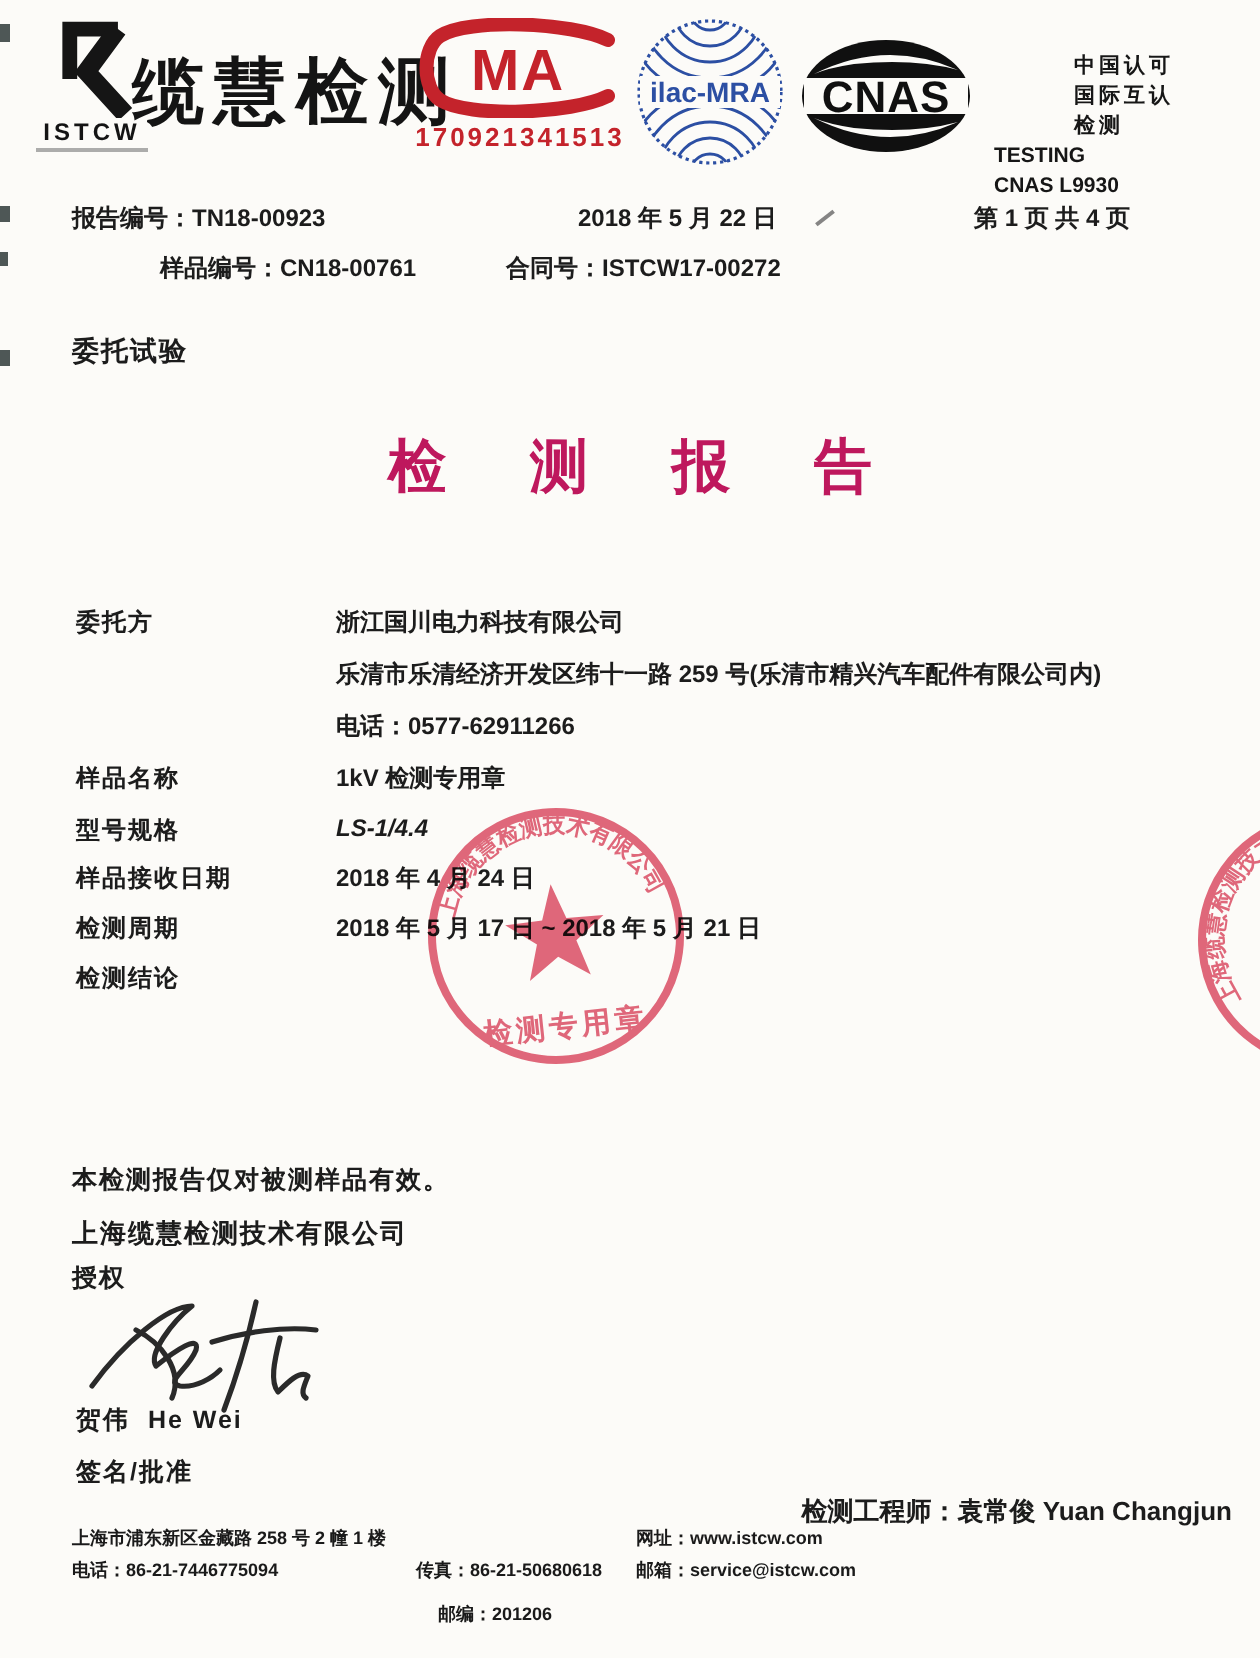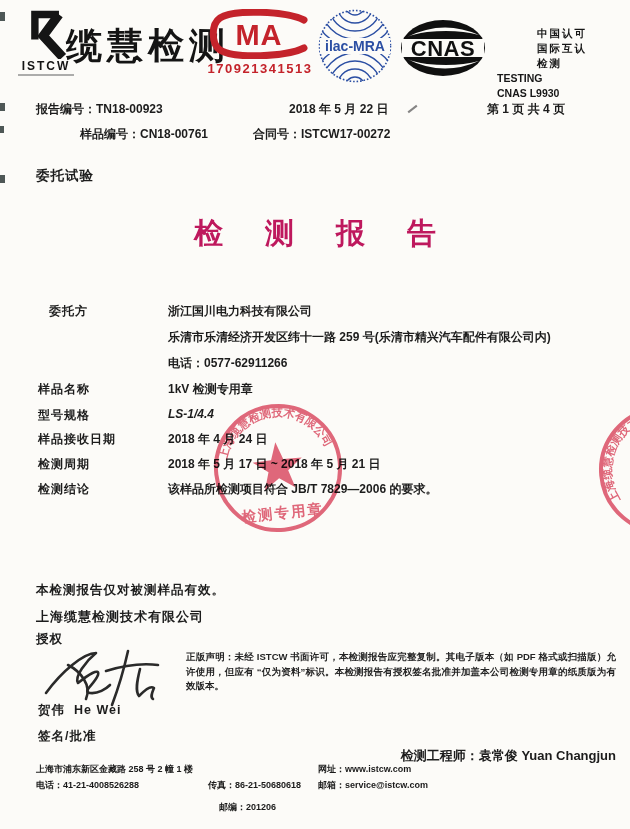--- a/index.html
+++ b/index.html
@@ -107,39 +107,38 @@
     <span>样品编号：</span><span>CN18-00761</span>
   </div>
   <div class="abs meta" style="left:253px;top:126px;">
     <span>合同号：</span><span>ISTCW17-00272</span>
   </div>
 
   <div class="abs meta" style="left:36px;top:167px;font-size:13.5px;letter-spacing:1px;">委托试验</div>
 
   <div class="abs title" style="left:0;top:214px;">检测报告</div>
 
-  <div class="abs fl" style="left:49px;top:303px;">委托方</div>
+  <div class="abs fl" style="left:38px;top:303px;">委托方</div>
   <div class="abs fv" style="left:168px;top:303px;">浙江国川电力科技有限公司</div>
   <div class="abs fv" style="left:168px;top:329px;">乐清市乐清经济开发区纬十一路 259 号(乐清市精兴汽车配件有限公司内)</div>
   <div class="abs fv" style="left:168px;top:355px;">电话：0577-62911266</div>
 
   <div class="abs fl" style="left:38px;top:381px;">样品名称</div>
   <div class="abs fv" style="left:168px;top:381px;">1kV 检测专用章</div>
 
   <div class="abs fl" style="left:38px;top:407px;">型号规格</div>
   <div class="abs fv" style="left:168px;top:407px;font-style:italic;">LS-1/4.4</div>
 
   <div class="abs fl" style="left:38px;top:431px;">样品接收日期</div>
   <div class="abs fv" style="left:168px;top:431px;">2018 年 4 月 24 日</div>
 
   <div class="abs fl" style="left:38px;top:456px;">检测周期</div>
   <div class="abs fv" style="left:168px;top:456px;">2018 年 5 月 17 日 ~ 2018 年 5 月 21 日</div>
 
   <div class="abs fl" style="left:38px;top:481px;">检测结论</div>
-  <div class="abs fv" style="left:168px;top:481px;">该样品所检测项目符合 JB/T 7829—2006 的要求。</div>
 
   <svg class="abs stamp" style="left:203px;top:393px;" width="150" height="150" viewBox="0 0 150 150" color="#dd4f66">
     <g transform="translate(75,75) rotate(-6)">
       <circle r="62" fill="none" stroke="currentColor" stroke-width="4"></circle>
       <defs>
           <path id="arcMain" d="M -50.2 -13.5 A 52 52 0 0 1 50.2 -13.5" fill="none"></path>
         </defs>
       <text font-size="12" font-weight="bold" fill="currentColor">
         <textPath href="#arcMain" textLength="134" lengthAdjust="spacingAndGlyphs">上海缆慧检测技术有限公司</textPath>
       </text>
@@ -168,32 +167,31 @@
   <svg class="abs" style="left:40px;top:641px;" width="140" height="68" viewBox="0 0 140 68">
     <g stroke="#2a2a2a" stroke-width="2.6" fill="none" stroke-linecap="round" stroke-linejoin="round">
       <path d="M6 52 C 22 30, 44 12, 56 12 C 46 20, 34 36, 38 42 C 48 34, 60 26, 58 34 C 54 44, 42 50, 50 52 C 58 53, 66 48, 70 44"></path>
       <path d="M28 24 C 40 30, 52 44, 46 58"></path>
       <path d="M66 30 C 82 25, 102 22, 118 24"></path>
       <path d="M88 10 C 84 28, 78 48, 72 64"></path>
       <path d="M100 28 C 97 40, 95 50, 99 55 C 104 50, 110 44, 114 47 C 112 52, 110 56, 113 58"></path>
     </g>
   </svg>
 
-  <div class="abs disclaimer" style="left:186px;top:650px;">正版声明：未经 ISTCW 书面许可，本检测报告应完整复制。其电子版本（如 PDF 格式或扫描版）允许使用，但应有 “仅为资料”标识。本检测报告有授权签名批准并加盖本公司检测专用章的纸质版为有效版本。</div>
 
   <div class="abs note" style="left:38px;top:702px;">
     <span>贺伟</span>&nbsp;
     <span>He Wei</span>
   </div>
   <div class="abs note" style="left:38px;top:728px;">签名/批准</div>
 
   <div class="abs engineer" style="right:14px;top:747px;">
     <span>检测工程师：</span><span>袁常俊 Yuan  Changjun</span>
   </div>
 
   <div class="abs foot" style="left:36px;top:763px;">上海市浦东新区金藏路 258 号 2 幢 1 楼</div>
-  <div class="abs foot" style="left:36px;top:779px;">电话：41-21-4008526288</div>
+  <div class="abs foot" style="left:36px;top:779px;">电话：86-21-7446775094</div>
   <div class="abs foot" style="left:219px;top:763px;margin-top:38px;">邮编：201206</div>
   <div class="abs foot" style="left:208px;top:779px;">传真：86-21-50680618</div>
   <div class="abs foot" style="left:318px;top:763px;">网址：www.istcw.com</div>
   <div class="abs foot" style="left:318px;top:779px;">邮箱：service@istcw.com</div>
 
 </div>
 
 </body></html>

